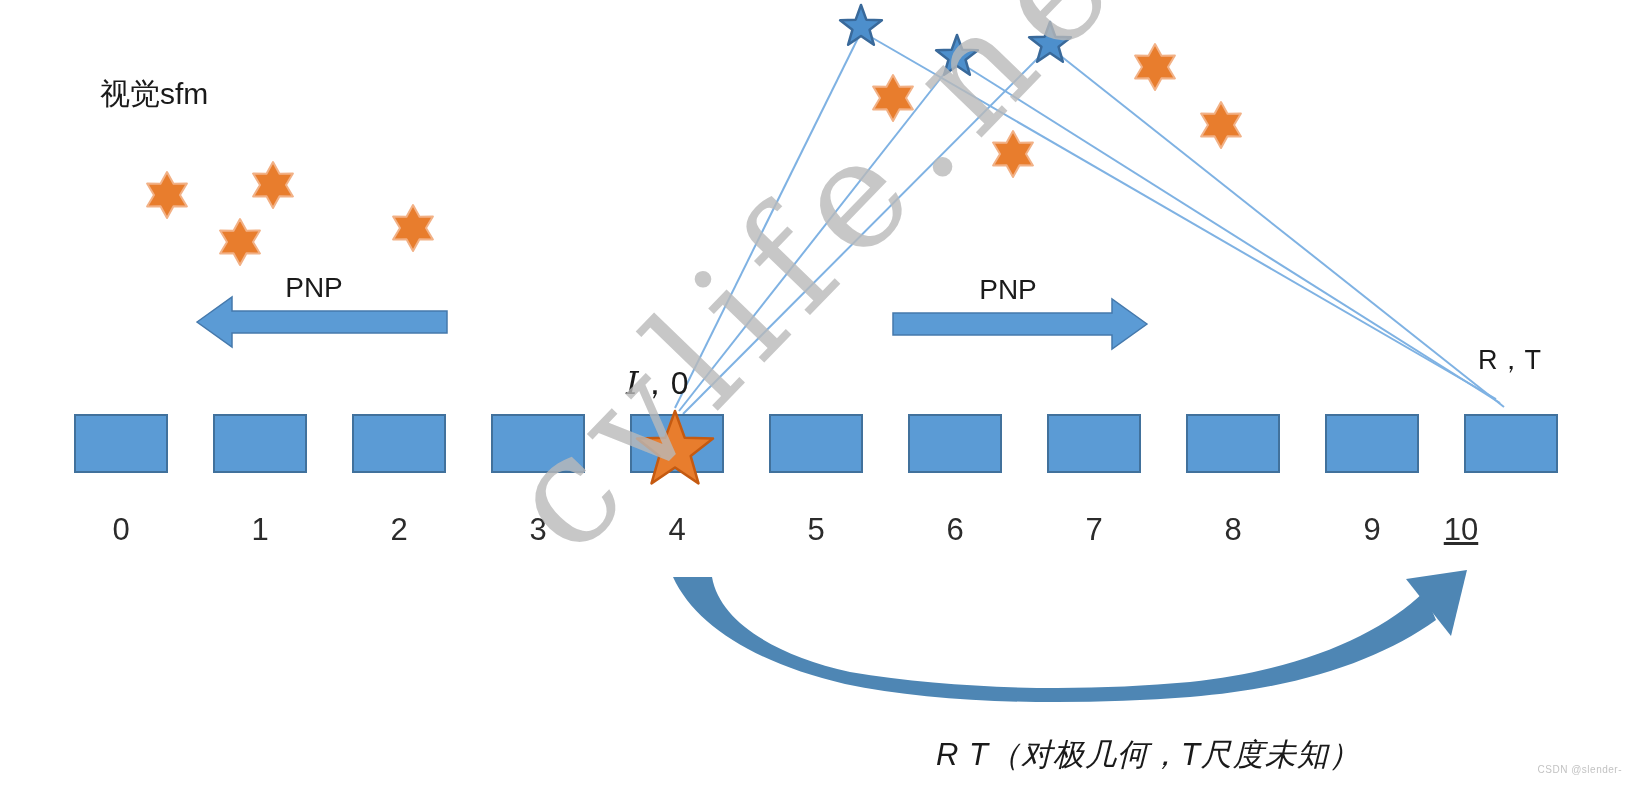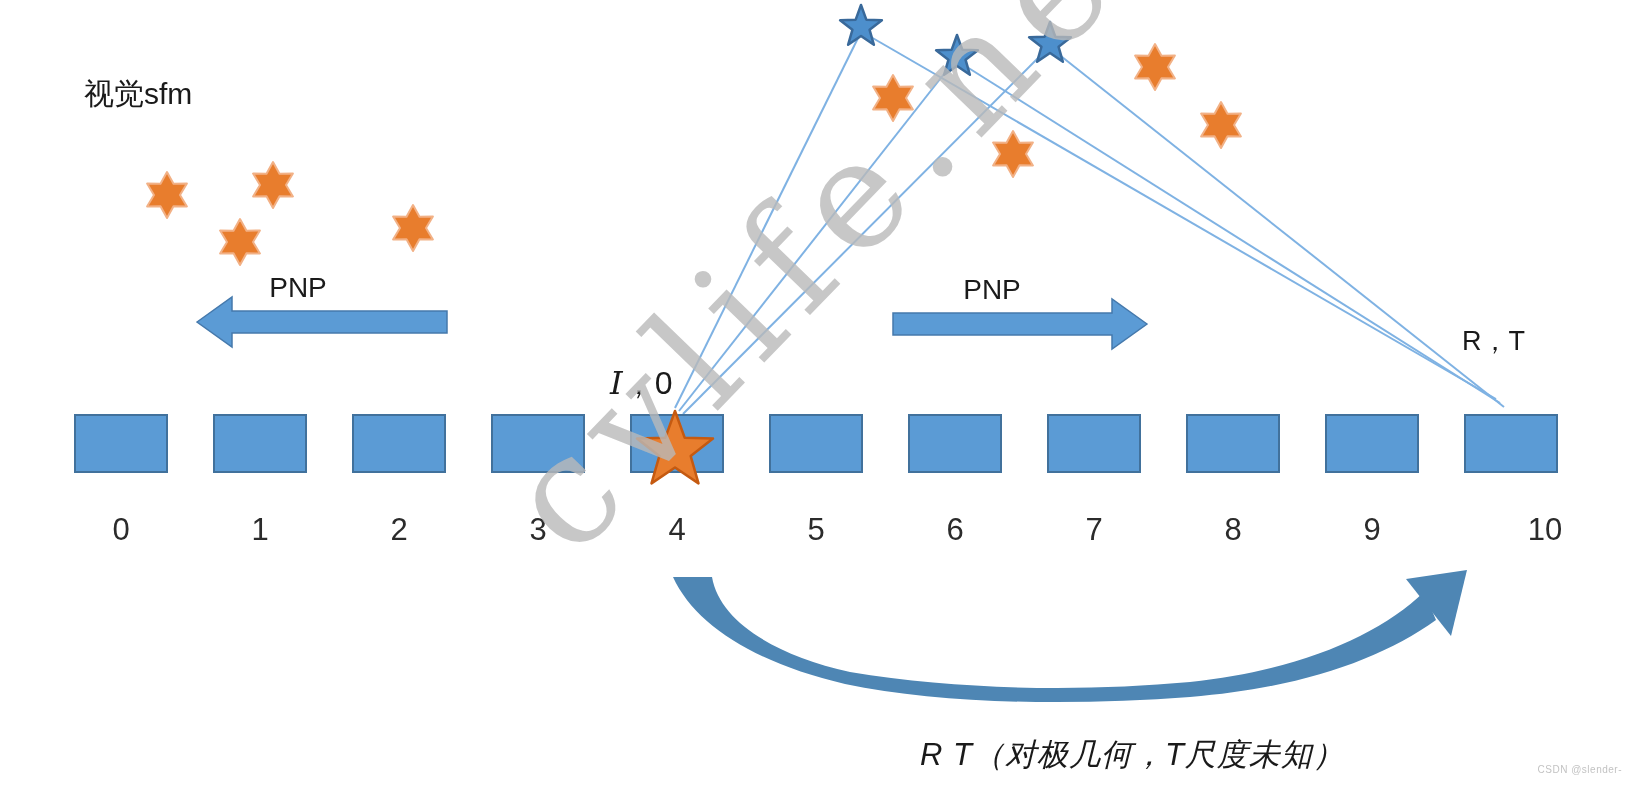--- a/index.html
+++ b/index.html
@@ -1,27 +1,27 @@
 <!DOCTYPE html>
 <html><head>
 <meta charset="utf-8">
 <style>
   html,body{margin:0;padding:0;background:#ffffff;}
   #canvas{
     position:relative;width:1636px;height:790px;overflow:hidden;background:#fff;
     font-family:"Liberation Sans",sans-serif;
   }
   #scene{position:absolute;left:0;top:0;}
-  .txt{position:absolute;color:#1a1a1a;white-space:nowrap;}
+  .txt{position:absolute;color:#1a1a1a;white-space:nowrap;margin-left:16px;}
   #title-label{left:84px;top:74px;font-size:30px;}
   #pnp-left-label{left:248px;top:272px;width:100px;text-align:center;font-size:28px;}
   #pnp-right-label{left:942px;top:274px;width:100px;text-align:center;font-size:28px;}
   #identity-label{left:610px;top:362px;font-size:32px;}
   #identity-label .sym{font-family:"DejaVu Serif",serif;font-style:italic;}
-  #rt-label{left:1462px;top:323px;font-size:27px;}
+  #rt-label{left:1462px;top:342px;font-size:27px;}
   #bottom-caption{left:920px;top:734px;font-size:31px;letter-spacing:1px;font-style:italic;}
   .frame-label{
     position:absolute;top:512px;width:92px;text-align:center;
     font-size:31px;color:#2b2b2b;
   }
   #watermark{
     position:absolute;left:535px;top:425px;height:200px;line-height:200px;
     transform:rotate(-46deg);transform-origin:left center;
     font-family:"DejaVu Serif",serif;font-size:150px;letter-spacing:18px;
     color:rgba(185,185,185,0.8);pointer-events:none;z-index:5;
@@ -110,19 +110,19 @@
       <div class="frame-label" style="left: 75px;">0</div>
       <div class="frame-label" style="left: 214px;">1</div>
       <div class="frame-label" style="left: 353px;">2</div>
       <div class="frame-label" style="left: 492px;">3</div>
       <div class="frame-label" style="left: 631px;">4</div>
       <div class="frame-label" style="left: 770px;">5</div>
       <div class="frame-label" style="left: 909px;">6</div>
       <div class="frame-label" style="left: 1048px;">7</div>
       <div class="frame-label" style="left: 1187px;">8</div>
       <div class="frame-label" style="left: 1326px;">9</div>
-      <div class="frame-label" style="left: 1499px;">10</div>
+      <div class="frame-label" style="left: 1415px; text-decoration: underline;">10</div>
     </div>
 
   <div id="watermark">cvlife.net</div>
 
   <div id="credit">CSDN @slender-</div>
 </div>
 
 </body></html>

